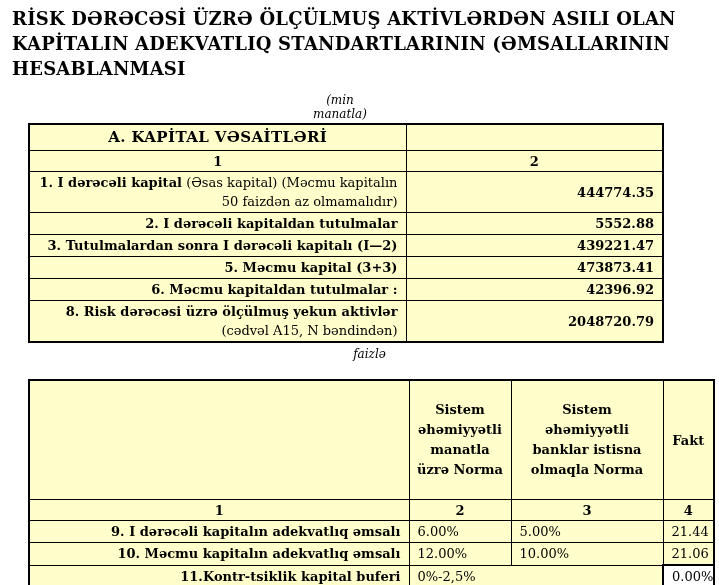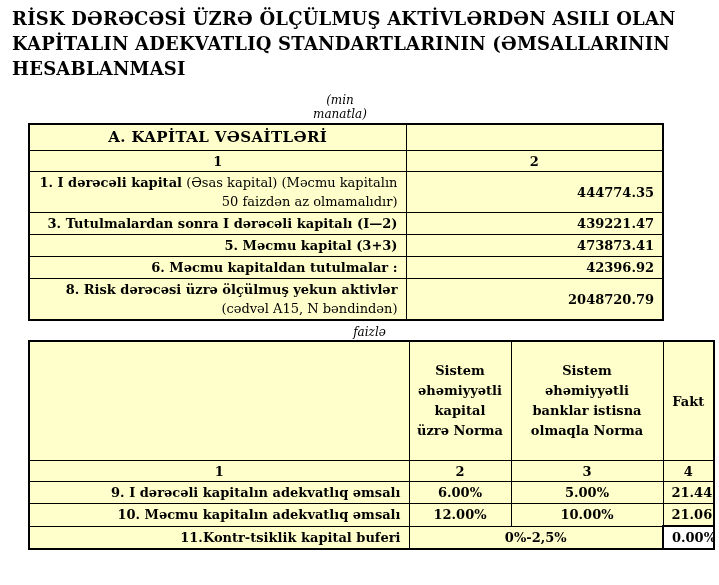--- a/index.html
+++ b/index.html
@@ -20,21 +20,21 @@
     line-height: 25px;
     letter-spacing: 0.2px;
   }
   .note {
     font-style: italic;
     font-size: 12px;
     line-height: 14px;
     text-align: center;
   }
   .note1 { width: 634px; margin: 3px 0 2px 28px; padding-right: 10px; }
-  .note2 { width: 685px; margin: 4px 0 1px 28px; padding-right: 2px; }
+  .note2 { width: 685px; margin: 4px 0 18px 28px; padding-right: 2px; }
   table {
     border-collapse: collapse;
     table-layout: fixed;
     margin-left: 28px;
     border: 2px solid #000;
   }
   .t1 { width: 634px; }
   .t2 { width: 685px; }
   td {
     border: 1px solid #000;
@@ -61,21 +61,21 @@
   .lbl { text-align: right; margin-top: 14px; }
   .lbl .bold-part { font-weight: 700; }
   .val { text-align: right; font-weight: 700; margin-left: 34px; }
   .hdr2-cell {
     text-align: center;
     font-weight: 700;
     height: 87px;
     padding: 19px 2px;
   }
   .hdr2-cell .line { display: block; line-height: 20px; }
-  .ctr { text-align: center; font-weight: 700; }
+  .ctr { font-weight: 400; }
   .lbl2 { font-weight: 700; }
   .white-cell { background: #FFFFFF; border: 2px solid #000; }
   .t2 td.row-cell { height: 22px; }
 </style>
 </head>
 <body>
 
 <div class="title">
   <div>RİSK DƏRƏCƏSİ ÜZRƏ ÖLÇÜLMUŞ AKTİVLƏRDƏN ASILI OLAN</div>
   <div>KAPİTALIN ADEKVATLIQ STANDARTLARININ (ƏMSALLARININ</div>
@@ -99,20 +99,24 @@
   </tr>
   <tr>
     <td class="num">1</td>
     <td class="num">2</td>
   </tr>
   <tr>
     <td class="lbl"><span class="bold-part">1. I dərəcəli kapital</span><span> (Əsas kapital) (Məcmu kapitalın 50 faizdən  az olmamalıdır)</span></td>
     <td class="val">444774.35</td>
   </tr>
   <tr>
+    <td class="lbl"><span class="bold-part">2. I dərəcəli kapitaldan  tutulmalar</span><span></span></td>
+    <td class="val">5552.88</td>
+  </tr>
+  <tr>
     <td class="lbl"><span class="bold-part">3. Tutulmalardan  sonra I dərəcəli kapitalı (I—2)</span><span></span></td>
     <td class="val">439221.47</td>
   </tr>
   <tr>
     <td class="lbl"><span class="bold-part">5. Məcmu kapital (3+3)</span><span></span></td>
     <td class="val">473873.41</td>
   </tr>
   <tr>
     <td class="lbl"><span class="bold-part">6. Məcmu kapitaldan tutulmalar :</span><span></span></td>
     <td class="val">42396.92</td>
@@ -132,21 +136,21 @@
       <col style="width:102px">
       <col style="width:152px">
       <col style="width:51px">
     </colgroup>
   <tbody>
       <tr>
     <td class="hdr2-cell"></td>
     <td class="hdr2-cell">
       <span class="line">Sistem</span>
       <span class="line">əhəmiyyətli</span>
-      <span class="line">kapital</span>
+      <span class="line">manatla</span>
       <span class="line">üzrə Norma</span>
     </td>
     <td class="hdr2-cell">
       <span class="line">Sistem</span>
       <span class="line">əhəmiyyətli</span>
       <span class="line">banklar istisna</span>
       <span class="line">olmaqla Norma</span>
     </td>
     <td class="hdr2-cell">Fakt</td>
   </tr>

